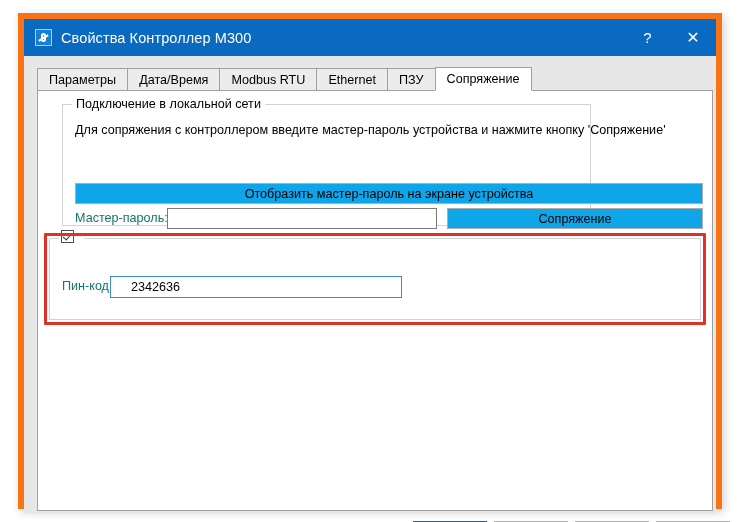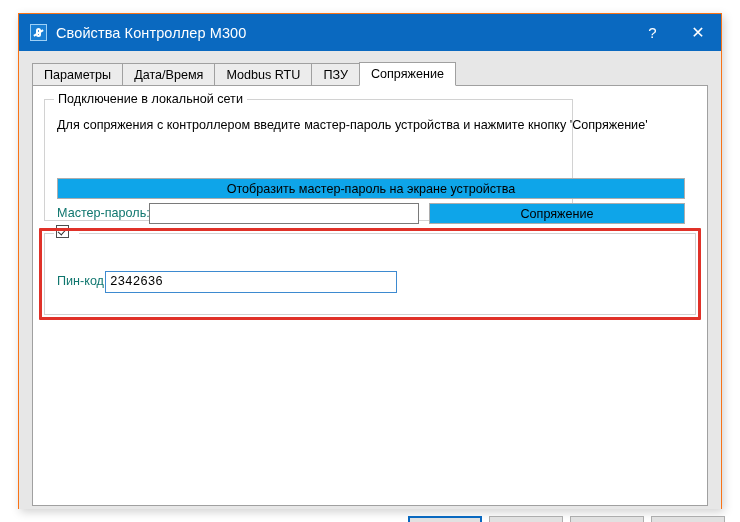--- a/index.html
+++ b/index.html
@@ -20,21 +20,21 @@
   }
 
   
   .dialog {
     position: absolute;
     left: 18px;
     top: 13px;
     width: 704px;
     height: 496px;
     background: #e7e7e7;
-    border: 1px solid #f97316;
+    border: 6px solid #f97316;
     box-sizing: border-box;
     box-shadow: 2px 3px 9px rgba(0,0,0,0.18);
   }
 
   
   .titlebar {
     position: relative;
     height: 37px;
     background: #0a69c0;
     display: flex;
@@ -162,21 +162,21 @@
     top: -8px;
     left: 9px;
     background: #ffffff;
     padding: 0 4px;
     font-size: 12.6px;
     color: #000000;
     white-space: nowrap;
   }
 
   #gb-local {
-    left: 11px;
+    left: 24px;
     top: 13px;
     width: 529px;
     height: 122px;
   }
 
   .hint-text {
     position: absolute;
     left: 12px;
     top: 18px;
     font-size: 12.6px;
@@ -236,24 +236,24 @@
   #lbl-master {
     left: 12px;
     top: 106px;
   }
 
   .textinput {
     position: absolute;
     background: #ffffff;
     border: 1px solid #7a7a7a;
     box-sizing: border-box;
-    font-family: Liberation Mono, monospace;
-    font-size: 12.6px;
-    color: #000000;
-    padding: 0 4px;
+    font-family: Liberation Sans, sans-serif;
+    font-size: 12.6px;
+    color: #000000;
+    padding: 0 20px;
     outline: none;
   }
   #inp-master {
     left: 104px;
     top: 103px;
     width: 270px;
     height: 21px;
   }
   #btn-pairing {
     position: absolute;
@@ -368,20 +368,21 @@
         <div class="title-btn close">✕</div>
       </div>
     </div>
 
     <div class="body-area">
 
       <div class="tabstrip">
         <div class="tab">Параметры</div>
         <div class="tab">Дата/Время</div>
         <div class="tab">Modbus RTU</div>
+        <div class="tab">Ethernet</div>
         <div class="tab">ПЗУ</div>
         <div class="tab active">Сопряжение</div>
       </div>
 
       <div class="tabpage">
 
         <div class="groupbox" id="gb-local">
           <div class="gb-title">Подключение в локальной сети</div>
 
           <div class="hint-text">Для сопряжения с контроллером введите мастер-пароль устройства и нажмите кнопку 'Сопряжение'</div>

